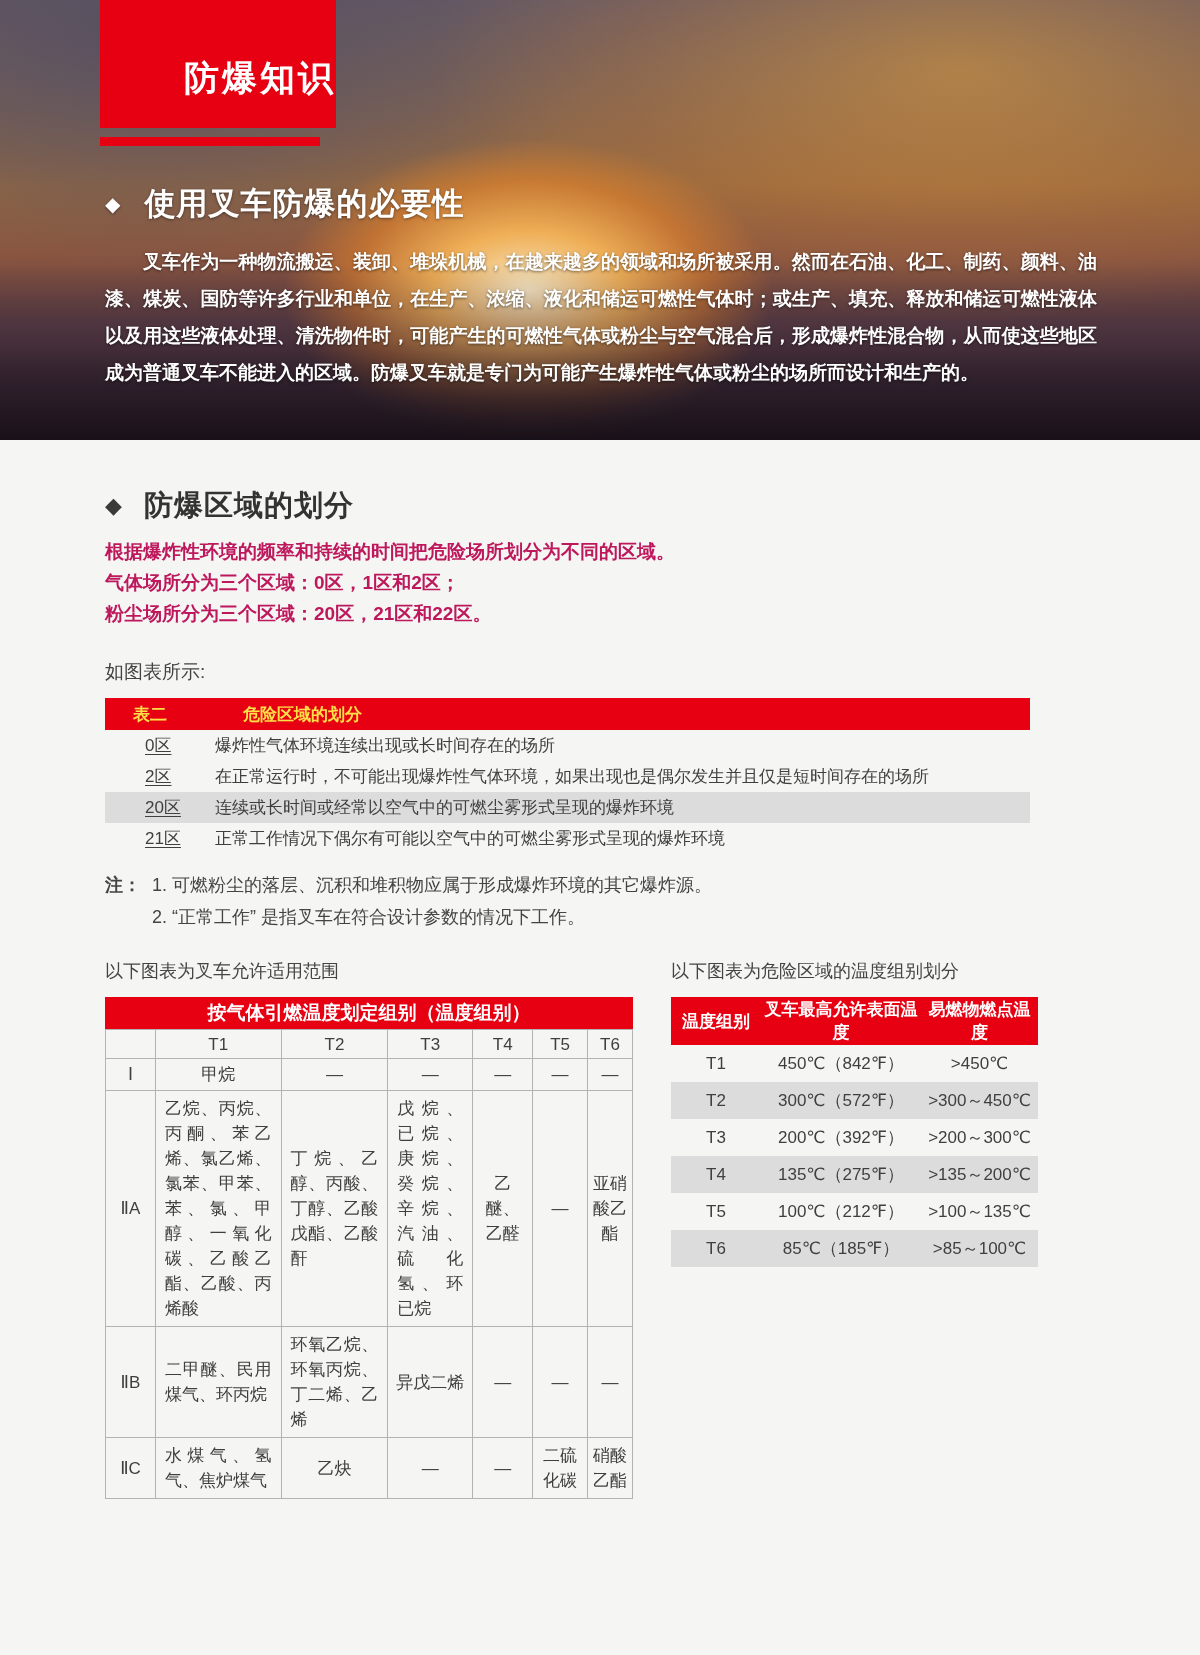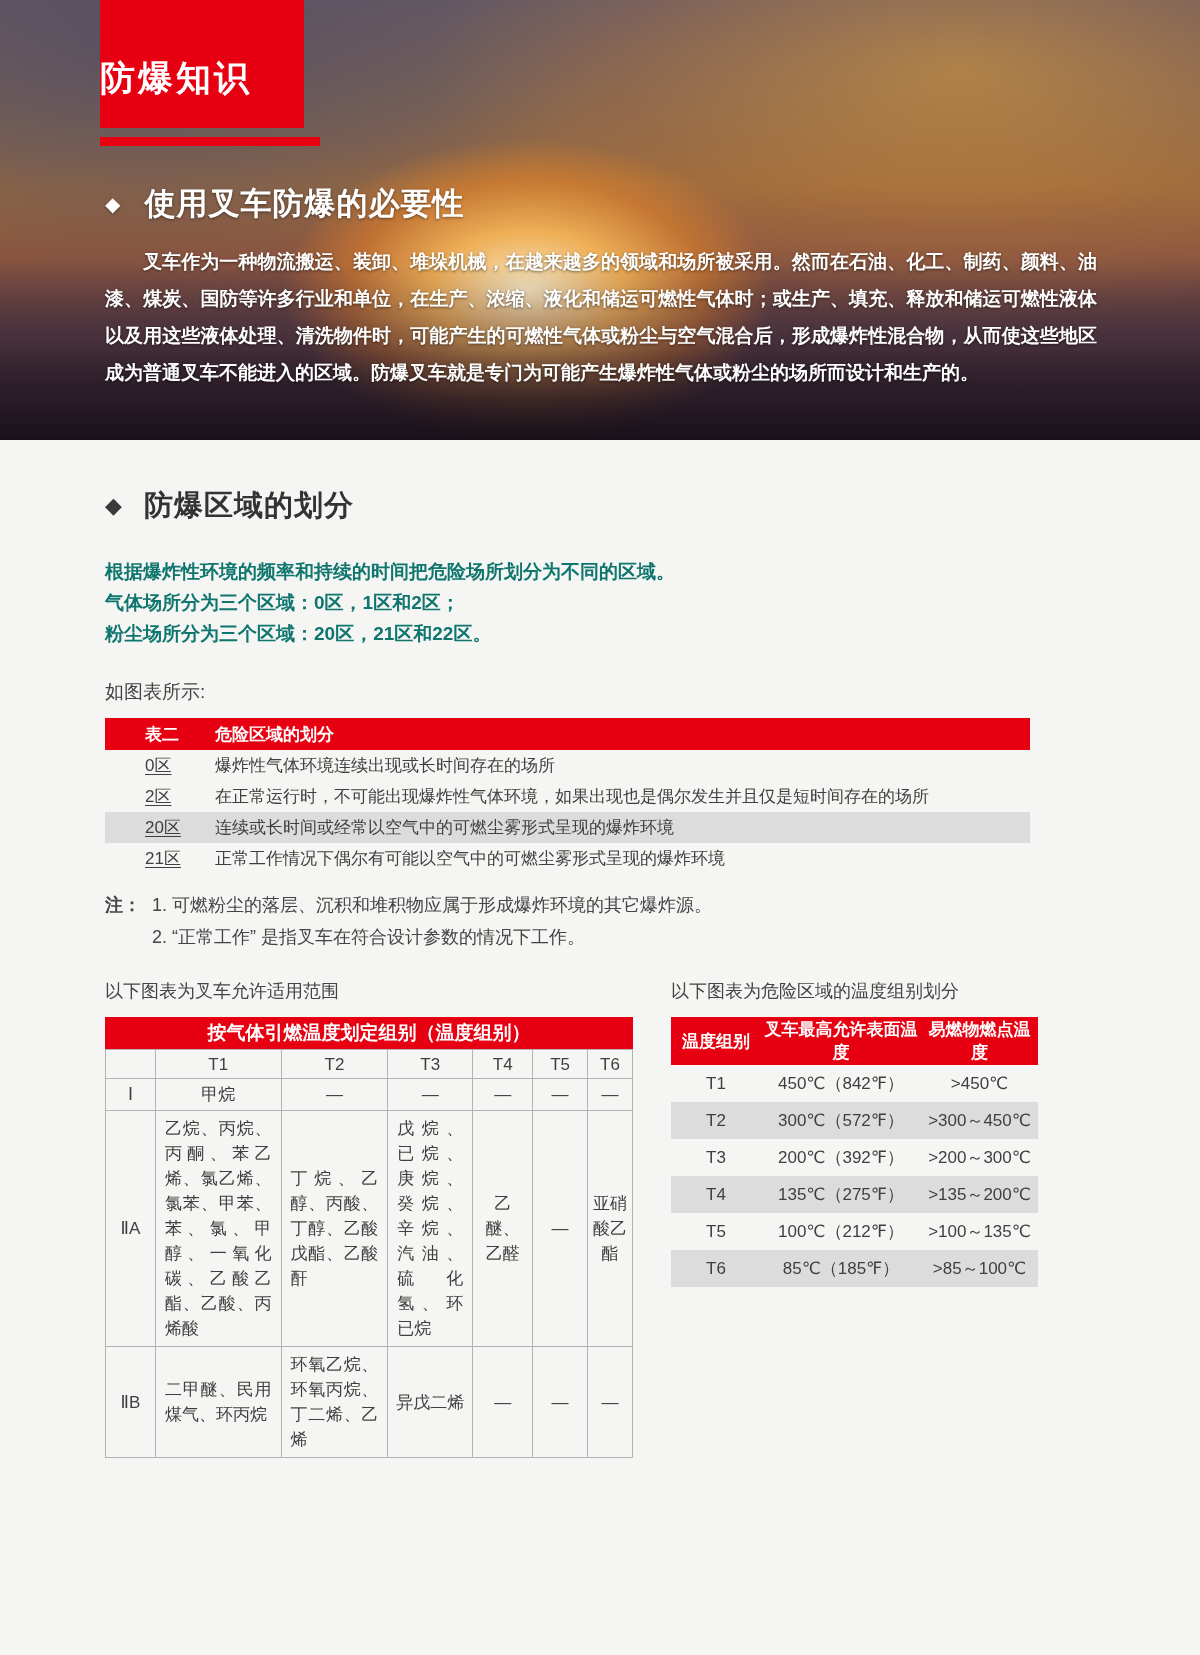--- a/index.html
+++ b/index.html
@@ -17,22 +17,22 @@
   .hero {
     position:relative; width:1200px; height:440px; overflow:hidden;
     background:
       linear-gradient(0deg, rgba(24,16,24,0.94) 0%, rgba(38,26,36,0.80) 9%, rgba(62,40,50,0.40) 22%, rgba(0,0,0,0) 40%),
       radial-gradient(ellipse 340px 210px at 44% 66%, rgba(255,242,205,0.95) 0%, rgba(252,186,89,0.88) 28%, rgba(233,134,42,0.55) 52%, rgba(210,110,40,0) 72%),
       radial-gradient(ellipse 760px 360px at 80% 16%, rgba(214,150,62,0.60) 0%, rgba(180,115,60,0.30) 45%, rgba(150,95,70,0) 70%),
       radial-gradient(ellipse 620px 320px at 12% 6%, rgba(88,80,96,0.95) 0%, rgba(96,84,94,0.45) 50%, rgba(100,85,92,0) 75%),
       linear-gradient(180deg, #635a68 0%, #7d6456 20%, #9a6a3e 42%, #8a5540 58%, #553a44 74%, #332433 88%, #231a26 100%);
   }
   .hero-redbox {
-    position:absolute; left:100px; top:0; width:204px; height:128px;
-    background:#e60012; color:#ffffff; text-align:left;
+    position:absolute; left:100px; top:0; width:236px; height:128px;
+    background:#e60012; color:#ffffff; text-align:right;
     font-size:35px; font-weight:bold; letter-spacing:3px;
     padding-top:60px; line-height:1;
   }
   .hero-redline {
     position:absolute; left:100px; top:137px; width:220px; height:9px; background:#e60012;
   }
   .hero-title-row {
     position:absolute; left:105px; top:183px; display:flex; align-items:center;
     color:#ffffff; text-shadow:0 1px 3px rgba(0,0,0,0.45);
   }
@@ -44,28 +44,28 @@
     text-align:justify; text-indent:2em; text-shadow:0 1px 3px rgba(0,0,0,0.55);
   }
 
   
   .content { padding:0 170px 0 105px; }
 
   .sec-head { display:flex; align-items:center; margin-top:46px; color:#333333; }
   .sec-head .diamond { font-size:22px; margin-right:22px; color:#3a3a3a; }
   .sec-head .sec-title { font-size:29px; font-weight:bold; letter-spacing:1px; }
 
-  .intro { margin-top:30px; font-weight:bold; font-size:19px; line-height:31px; color:#0f766e; }
+  .intro { margin-top:10px; font-weight:bold; font-size:19px; line-height:31px; color:#be185d; }
 
   .tbl-lead { margin-top:30px; font-size:19px; color:#444444; }
 
   
   .ztable { width:100%; border-collapse:collapse; margin-top:13px; font-size:17px; }
   .ztable td { height:31px; vertical-align:middle; padding:0; }
-  .ztable .zhead td { background:#e60012; color:#ffffff; font-weight:bold; height:32px; }
+  .ztable .zhead td { background:#e60012; color:#fde047; font-weight:bold; height:32px;padding-left:28px; }
   .ztable .zcell { padding-left:40px; width:110px; }
   .ztable tr .zone { text-decoration:underline; text-underline-offset:3px; }
   .ztable tr.alt td { background:#dcdcdc; }
 
   .notes { display:flex; margin-top:15px; font-size:18px; line-height:32px; color:#444444; }
   .notes .notes-label { font-weight:bold; flex:0 0 auto; }
   .notes .note-lines { margin-left:11px; }
 
   .gas-head { margin-top:46px; font-size:19px; font-weight:bold; color:#3a3a3a; }
 
@@ -210,20 +210,29 @@
           </tr>
           <tr>
             <td>ⅡB</td>
             <td class="chem">二甲醚、民用煤气、环丙烷</td>
             <td class="chem">环氧乙烷、环氧丙烷、丁二烯、乙烯</td>
             <td>异戊二烯</td>
             <td>—</td>
             <td>—</td>
             <td>—</td>
           </tr>
+          <tr>
+            <td>ⅡC</td>
+            <td class="chem">水煤气、氢气、焦炉煤气</td>
+            <td>乙炔</td>
+            <td>—</td>
+            <td>—</td>
+            <td>二硫化碳</td>
+            <td>硝酸乙酯</td>
+          </tr>
         </tbody>
           </table>
       </div>
 
       <div class="col-right">
         <div class="tbl-caption">以下图表为危险区域的温度组别划分</div>
         <table class="ttable">
           <colgroup>
               <col style="width:90px">
               <col style="width:160px">

